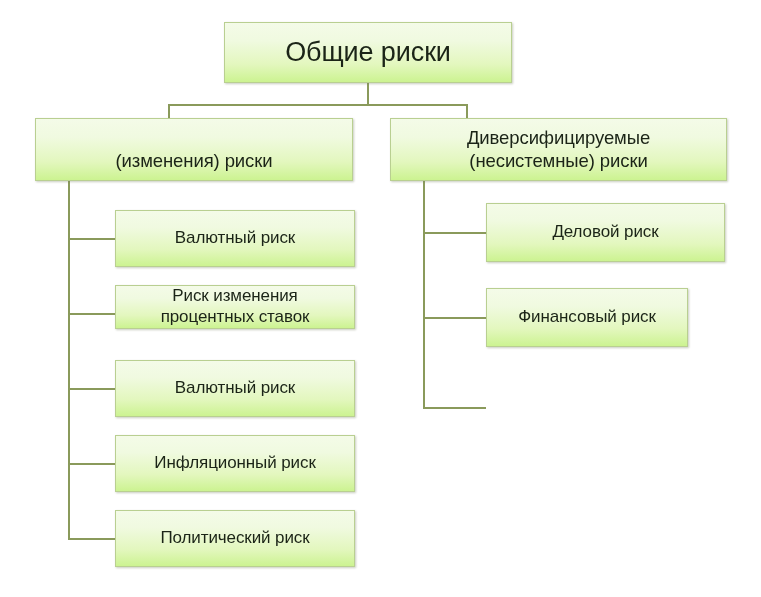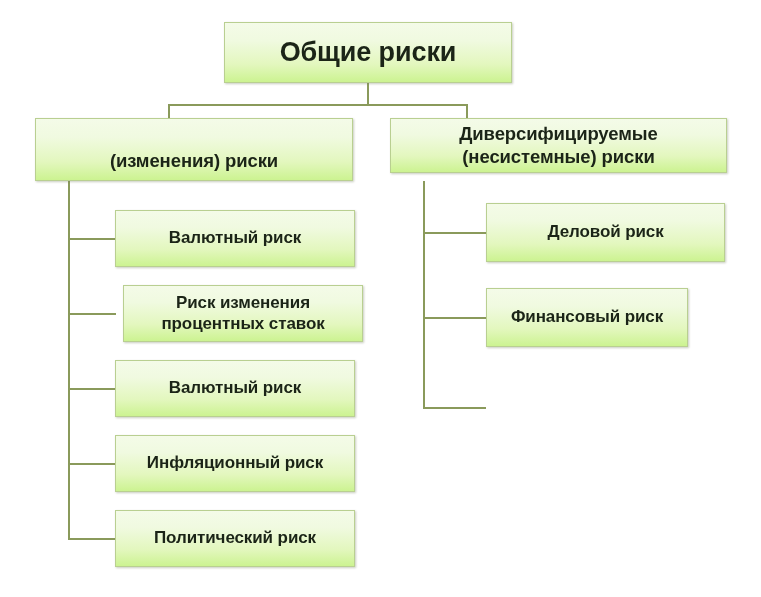--- a/index.html
+++ b/index.html
@@ -31,21 +31,21 @@
     position: absolute;
     box-sizing: border-box;
     border: 1px solid #b9cf91;
     background: linear-gradient(to bottom, #f4fbe8 0%, #f0fae0 30%, #e3f7be 70%, #ccf391 100%);
     box-shadow: 1px 1px 2px rgba(120,130,100,0.40);
     display: flex;
     align-items: center;
     justify-content: center;
     text-align: center;
     color: #1b2417;
-    font-weight: bold;
+    font-weight: normal;
     letter-spacing: -0.1px;
     line-height: 1.22;
     padding: 8px 6px;
   }
 
   .node.title {
     font-size: 27px;
   }
   .node.level2 {
     font-size: 18.5px;
@@ -83,32 +83,32 @@
     <span>Общие риски</span>
   </div>
 
   <div class="node level2" style="left:35px; top:118px; width:318px; height:63px;">
     <span>
       <br>
       <span>(изменения) риски</span>
     </span>
   </div>
 
-  <div class="node level2" style="left:390px; top:118px; width:337px; height:55px;">
+  <div class="node level2" style="left:390px; top:118px; width:337px; height:63px;">
     <span>
       <span>Диверсифицируемые</span><br>
       <span>(несистемные) риски</span>
     </span>
   </div>
 
   <div class="node leaf" style="left:115px; top:210px; width:240px; height:57px;">
     <span>Валютный риск</span>
   </div>
 
-  <div class="node leaf two-line" style="left:115px; top:285px; width:240px; height:57px;margin-left:8px;">
+  <div class="node leaf two-line" style="left:115px; top:285px; width:240px; height:44px;">
     <span>
       <span>Риск изменения</span><br>
       <span>процентных ставок</span>
     </span>
   </div>
 
   <div class="node leaf" style="left:115px; top:360px; width:240px; height:57px;">
     <span>Валютный риск</span>
   </div>
 

